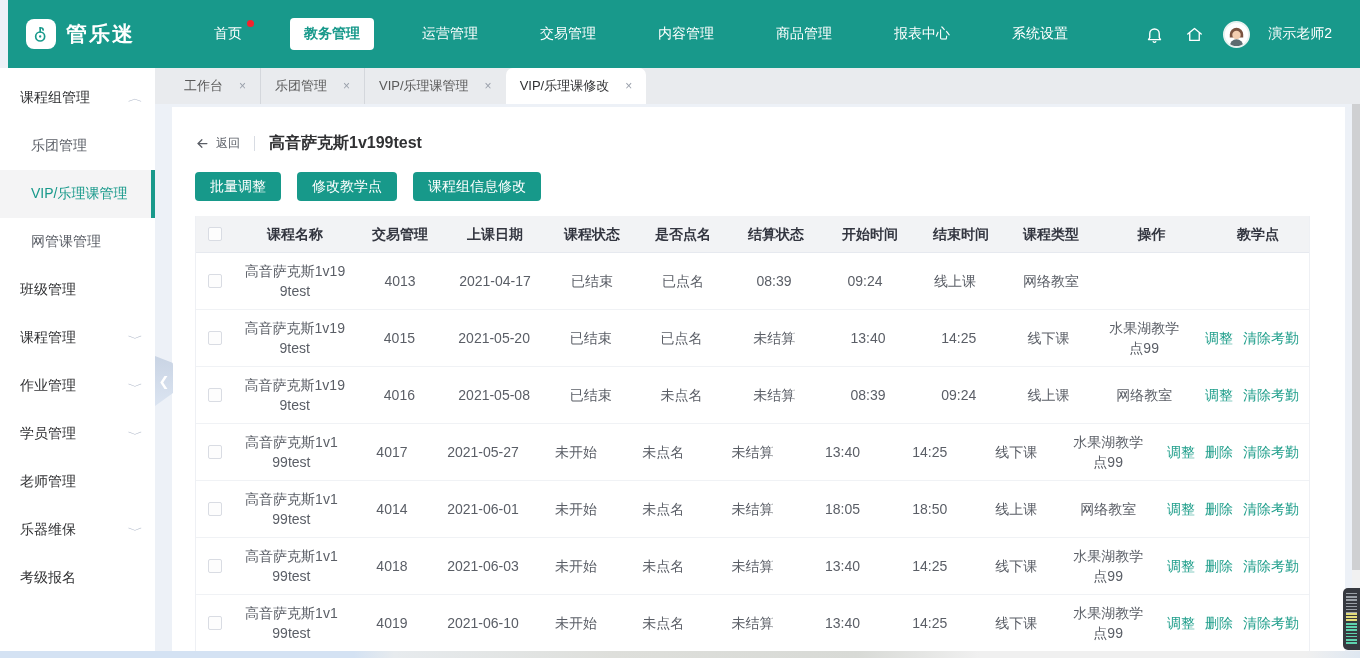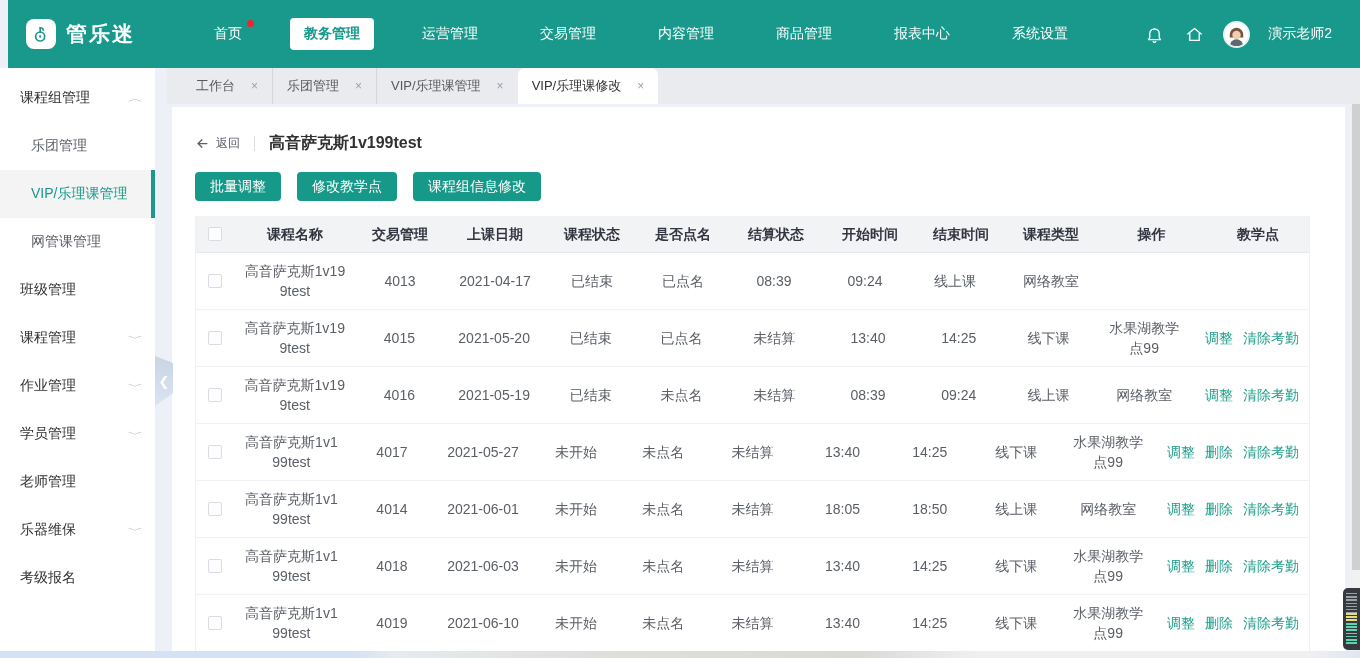--- a/index.html
+++ b/index.html
@@ -36,21 +36,21 @@
   .side-child.active { background:#f4f4f5; color:#18998b; }
   .side-child.active::after { content:""; position:absolute; right:0; top:0;
     width:4px; height:100%; background:#18998b; }
   .chev { color:#b4bccc; font-size:11px; transform:scaleX(1.4); }
   .collapse-handle { position:absolute; left:155px; top:356px; width:18px; height:50px;
     background:linear-gradient(180deg,#c9d4e4,#dbe4f1); border-radius:0 9px 9px 0;
     display:flex; align-items:center; justify-content:center; color:#fff; font-size:13px;
     cursor:pointer; z-index:11; clip-path:polygon(0 0,100% 14%,100% 74%,0 100%); }
 
   
-  .main { position:absolute; left:155px; top:68px; width:1205px; height:583px;padding-left:12px; }
+  .main { position:absolute; left:155px; top:68px; width:1205px; height:583px; }
   .tabbar { height:36px; background:#e9ebee; display:flex; align-items:flex-end; padding-left:15px; }
   .tab { height:36px; display:flex; align-items:center; gap:16px; padding:0 14px;
     font-size:13px; color:#595959; cursor:pointer; border-right:1px solid #d4d7dc; min-width:90px;
     justify-content:space-between; }
   .tab:nth-last-child(2) { border-right:none; }
   .tab.active { background:#fff; color:#303133; border-radius:7px 7px 0 0; border-right:none; }
   .tab .x { color:#9aa0ab; font-size:12px; cursor:pointer; }
   .content { position:absolute; left:0; top:36px; width:1205px; height:547px; background:#edf1f7; }
   .panel { position:absolute; left:17px; top:3px; width:1173px; height:544px; background:#fff; overflow:hidden; }
 
@@ -244,21 +244,21 @@
                 <span class="op-link">调整</span>
                 <span class="op-link">清除考勤</span>
               </div>
             </div>
             <div class="trow body-row">
               <div class="cell c0">
                 <span class="checkbox"></span>
               </div>
               <div class="cell c1">高音萨克斯1v199test</div>
               <div class="cell c2">4016</div>
-              <div class="cell c3">2021-05-19</div>
+              <div class="cell c3">2021-05-08</div>
               <div class="cell c4">已结束</div>
               <div class="cell c5">未点名</div>
               <div class="cell c6">未结算</div>
               <div class="cell c7">08:39</div>
               <div class="cell c8">09:24</div>
               <div class="cell c9">线上课</div>
               <div class="cell c10">网络教室</div>
               <div class="cell c11">
                 <span class="op-link">调整</span>
                 <span class="op-link">清除考勤</span>

